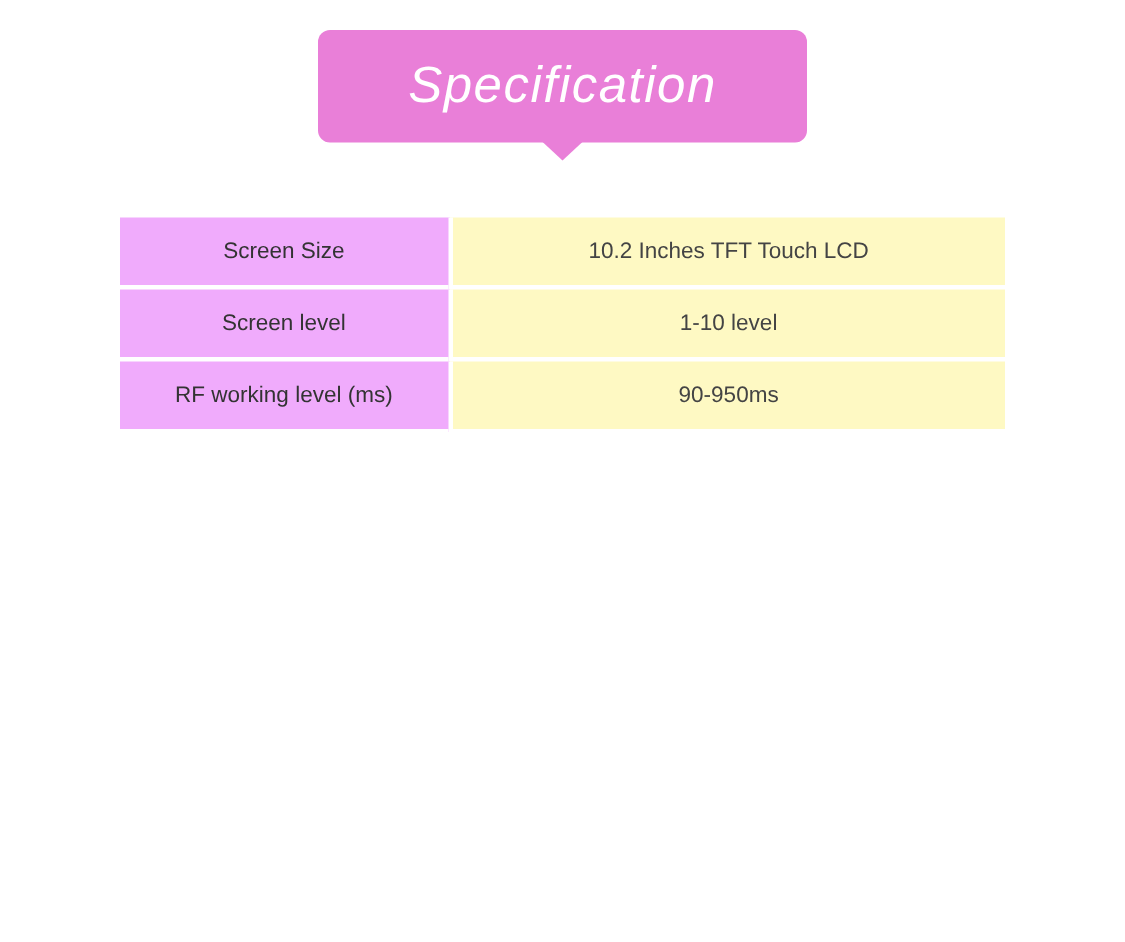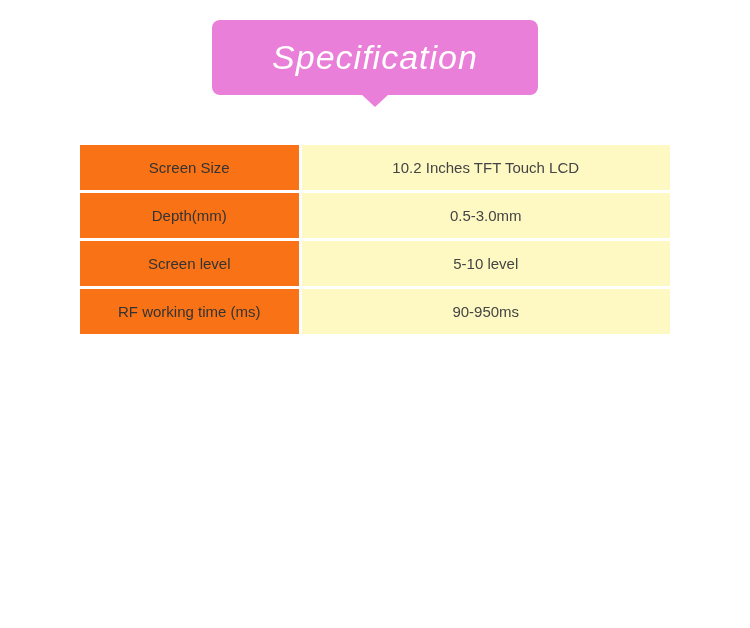--- a/index.html
+++ b/index.html
@@ -68,21 +68,21 @@
 
     .spec-table td {
       padding: 14px 20px;
       font-size: 15px;
       color: #444;
       background: #d8d8d8;
       text-align: center;
     }
 
     .spec-table td.label-cell {
-      background: #f97316;
+      background: #f0abfc;
       width: 220px;
       font-weight: 400;
       border-right: 3px solid #ffffff;
       color: #333;
     }
 
     .spec-table td.value-cell {
       background: #fef9c3;
       color: #444;
     }
@@ -100,27 +100,23 @@
     <span class="title-text">Specification</span>
   </div>
 
   <table class="spec-table">
     <tbody id="table-body">
     <tr>
           <td class="label-cell">Screen Size</td>
           <td class="value-cell">10.2 Inches TFT Touch LCD</td>
         </tr>
         <tr>
-          <td class="label-cell">Depth(mm)</td>
-          <td class="value-cell">0.5-3.0mm</td>
+          <td class="label-cell">Screen level</td>
+          <td class="value-cell">1-10 level</td>
         </tr>
         <tr>
-          <td class="label-cell">Screen level</td>
-          <td class="value-cell">5-10 level</td>
-        </tr>
-        <tr>
-          <td class="label-cell">RF working time (ms)</td>
+          <td class="label-cell">RF working level (ms)</td>
           <td class="value-cell">90-950ms</td>
         </tr>
       </tbody>
   </table>
 
 </div>
 
 </body></html>

